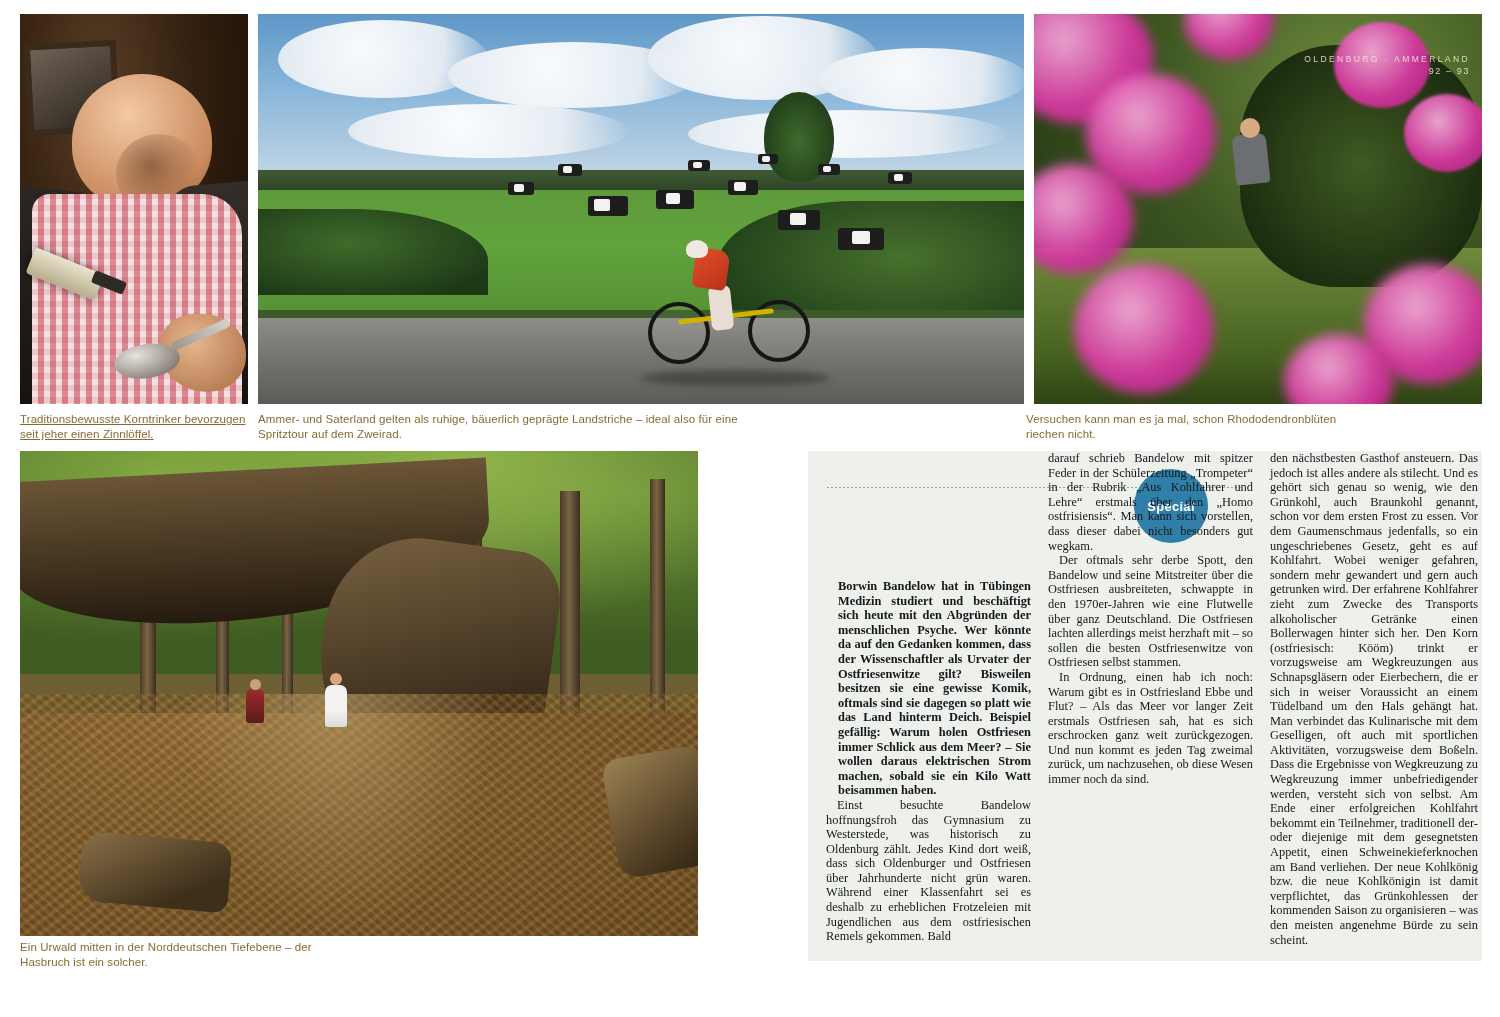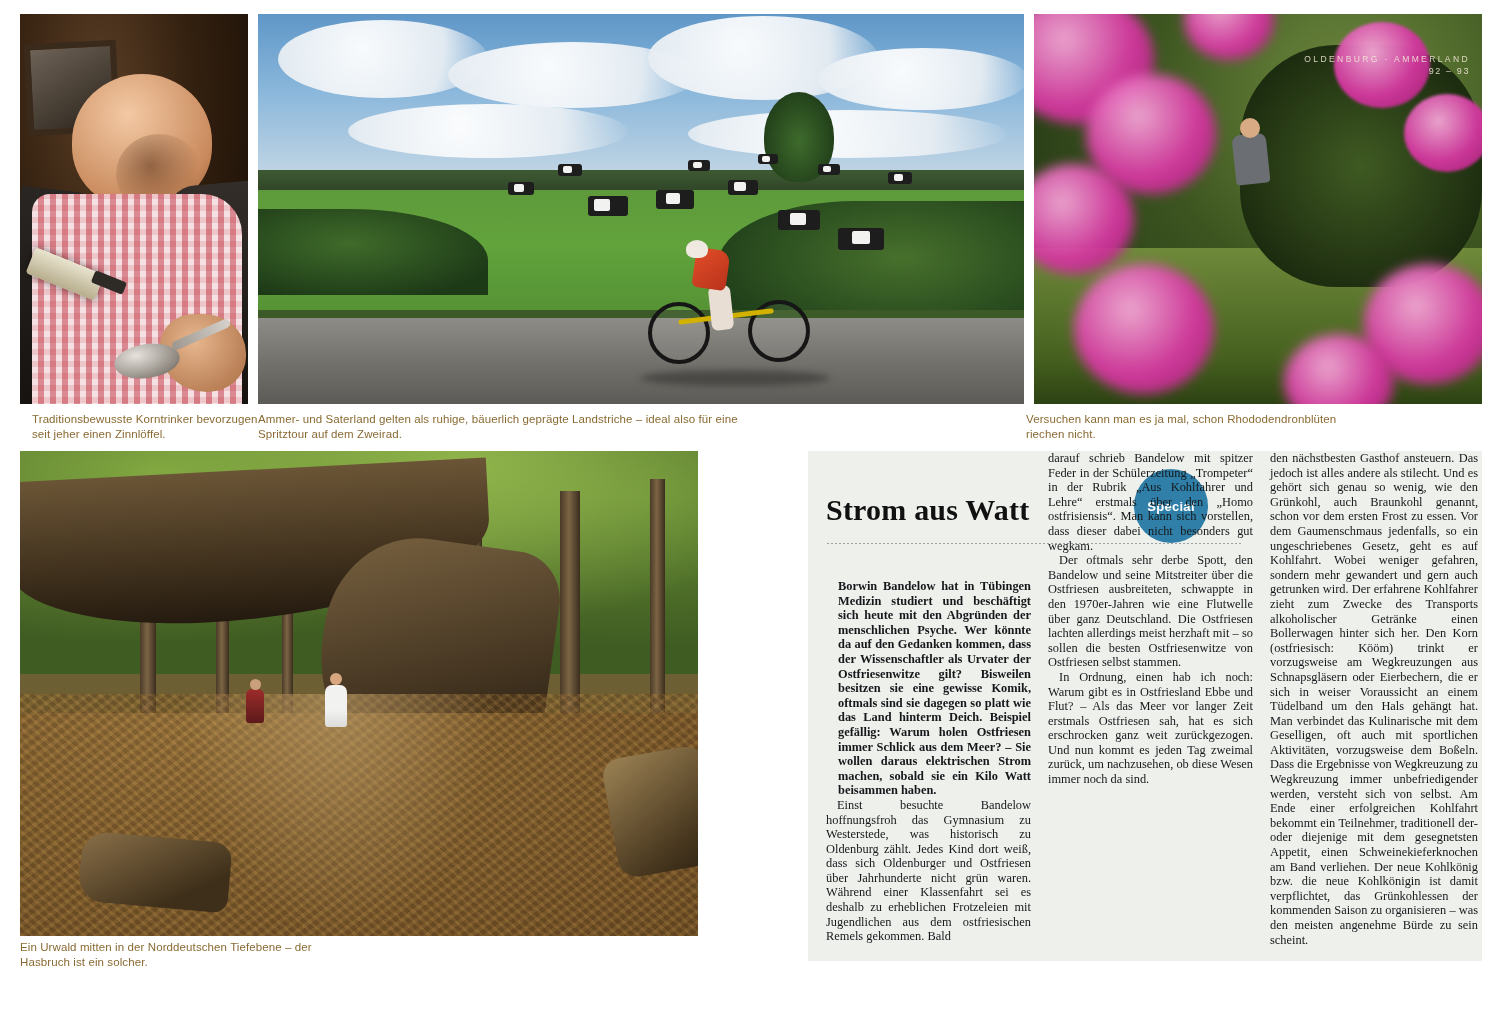--- a/index.html
+++ b/index.html
@@ -313,21 +313,21 @@
   }
   .col p { margin:0; text-indent:0; }
   .col p + p { text-indent:11px; }
   .col p.lead { font-weight:bold;margin-left:12px; }
 
   #col1 { left:18px;  top:128px; width:205px; }
   #col2 { left:240px; top:0;     width:205px; }
   #col3 { left:462px; top:0;     width:208px; }
 
   
-  #cap-korn   { left:32px;  top:412px; width:230px; }
+  #cap-korn   { left:20px;  top:412px; width:230px;text-decoration:underline; }
   #cap-rad    { left:258px; top:412px; width:480px; }
   #cap-rhodo  { left:1026px;top:412px; width:330px; }
   #cap-urwald { left:20px;  top:940px; width:330px; }
 </style>
 </head>
 <body>
 
 <div class="photo" id="photo-korntrinker">
   <div class="wall"></div>
   <div class="frame-pic"></div>
@@ -447,21 +447,20 @@
   <div class="hiker-red-head"></div>
   <div class="hiker-white"></div>
   <div class="hiker-white-head"></div>
   <div class="log-fr"></div>
   <div class="log-fl"></div>
 </div>
 <div class="caption" id="cap-urwald">Ein Urwald mitten in der Norddeutschen Tiefebene – der Hasbruch ist ein solcher.</div>
 
 <div id="article">
   <div class="inner">
-    <div id="headline">Strom aus Watt</div>
     <div id="dotrule"></div>
     <div id="special-badge">Special</div>
   </div>
 
   <div class="cols">
     <div class="col" id="col1">
       <p class="lead">Borwin Bandelow hat in Tübingen Medizin studiert und beschäftigt sich heute mit den Abgründen der menschlichen Psyche. Wer könnte da auf den Gedanken kommen, dass der Wissenschaftler als Urvater der Ostfriesenwitze gilt? Bisweilen besitzen sie eine gewisse Komik, oftmals sind sie dagegen so platt wie das Land hinterm Deich. Beispiel gefällig: Warum holen Ostfriesen immer Schlick aus dem Meer? – Sie wollen daraus elektrischen Strom machen, sobald sie ein Kilo Watt beisammen haben.</p>
       <p>Einst besuchte Bandelow hoffnungsfroh das Gymnasium zu Westerstede, was historisch zu Oldenburg zählt. Jedes Kind dort weiß, dass sich Oldenburger und Ostfriesen über Jahrhunderte nicht grün waren. Während einer Klassenfahrt sei es deshalb zu erheblichen Frotzeleien mit Jugendlichen aus dem ostfriesischen Remels gekommen. Bald</p>
     </div>
     <div class="col" id="col2">

